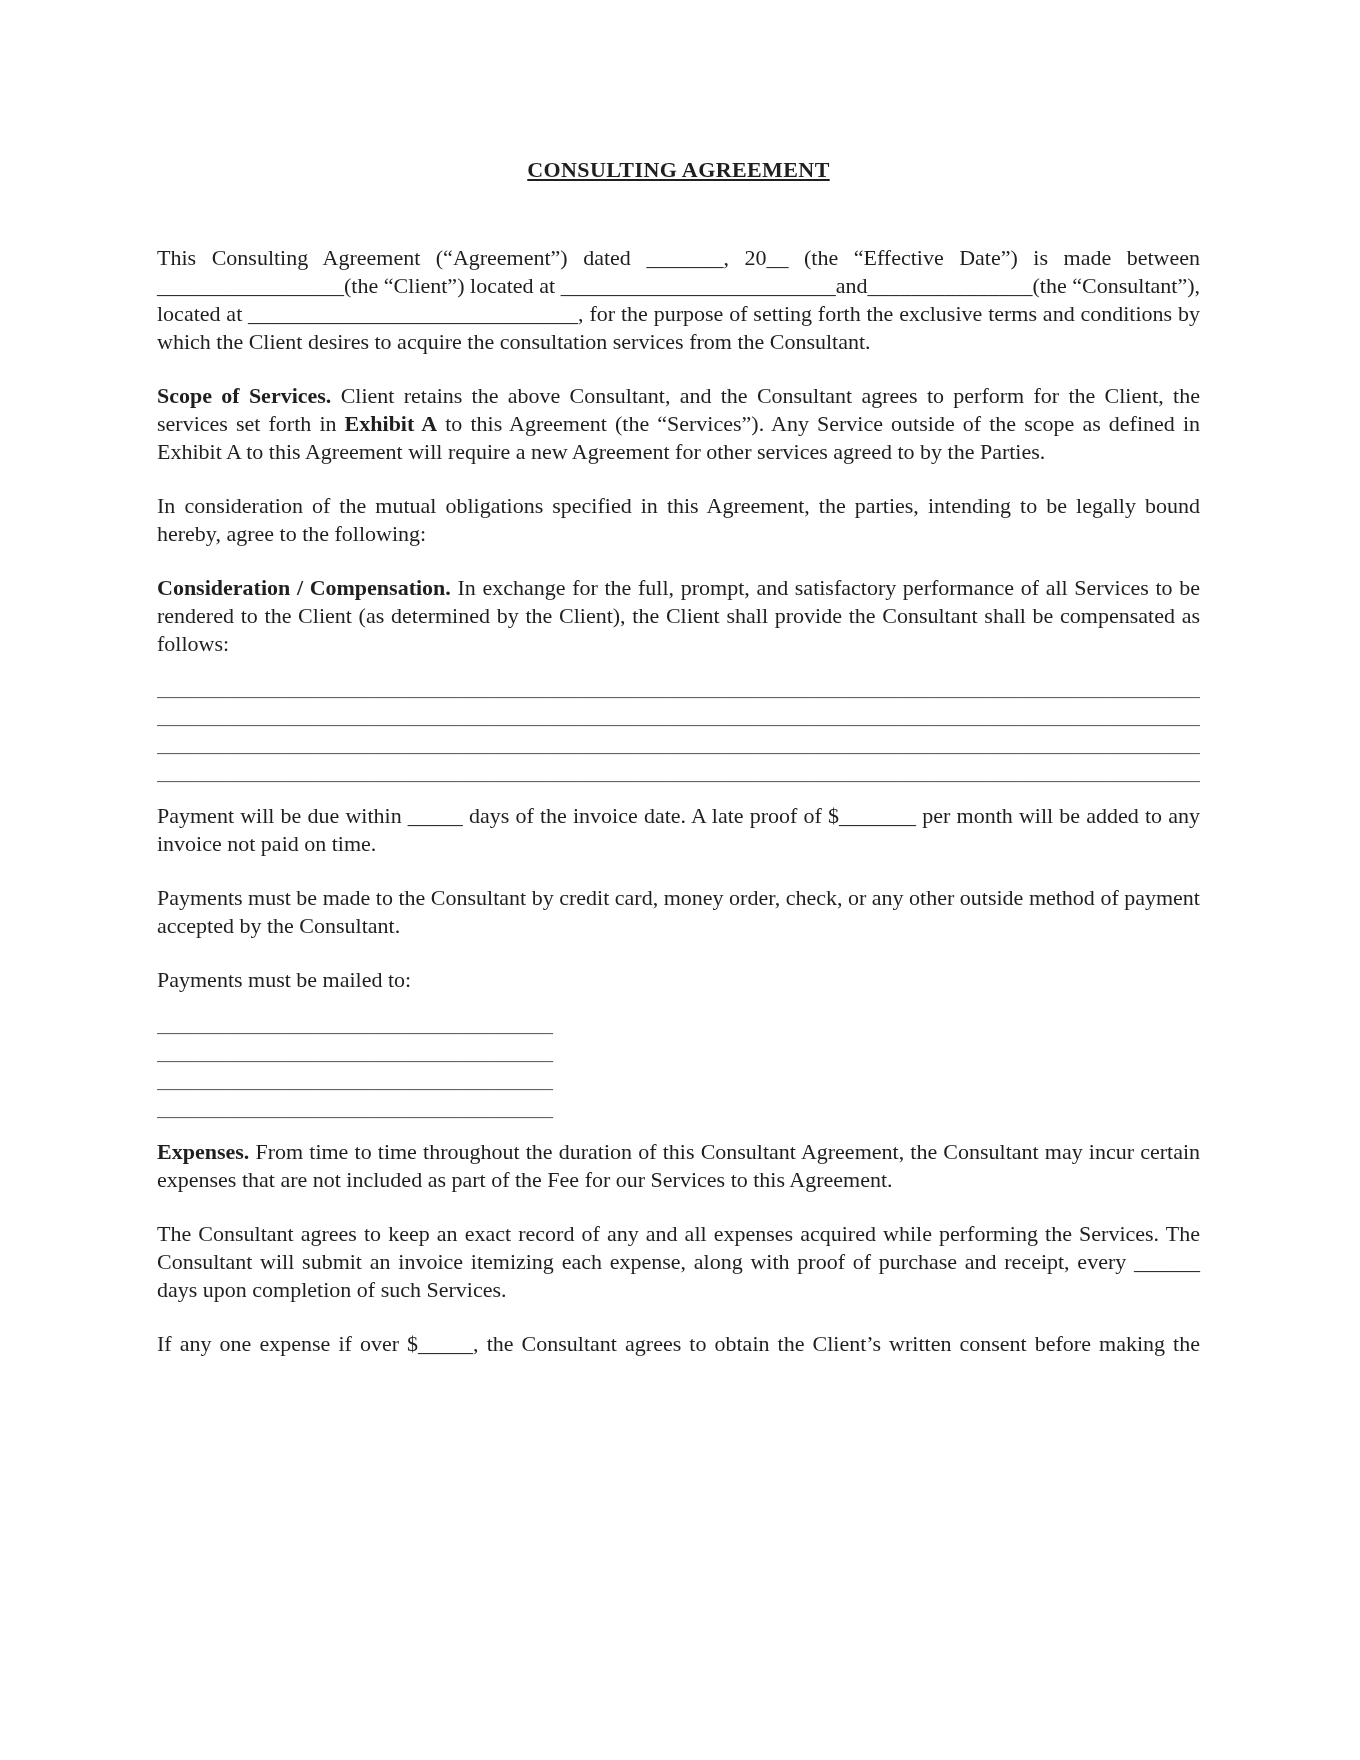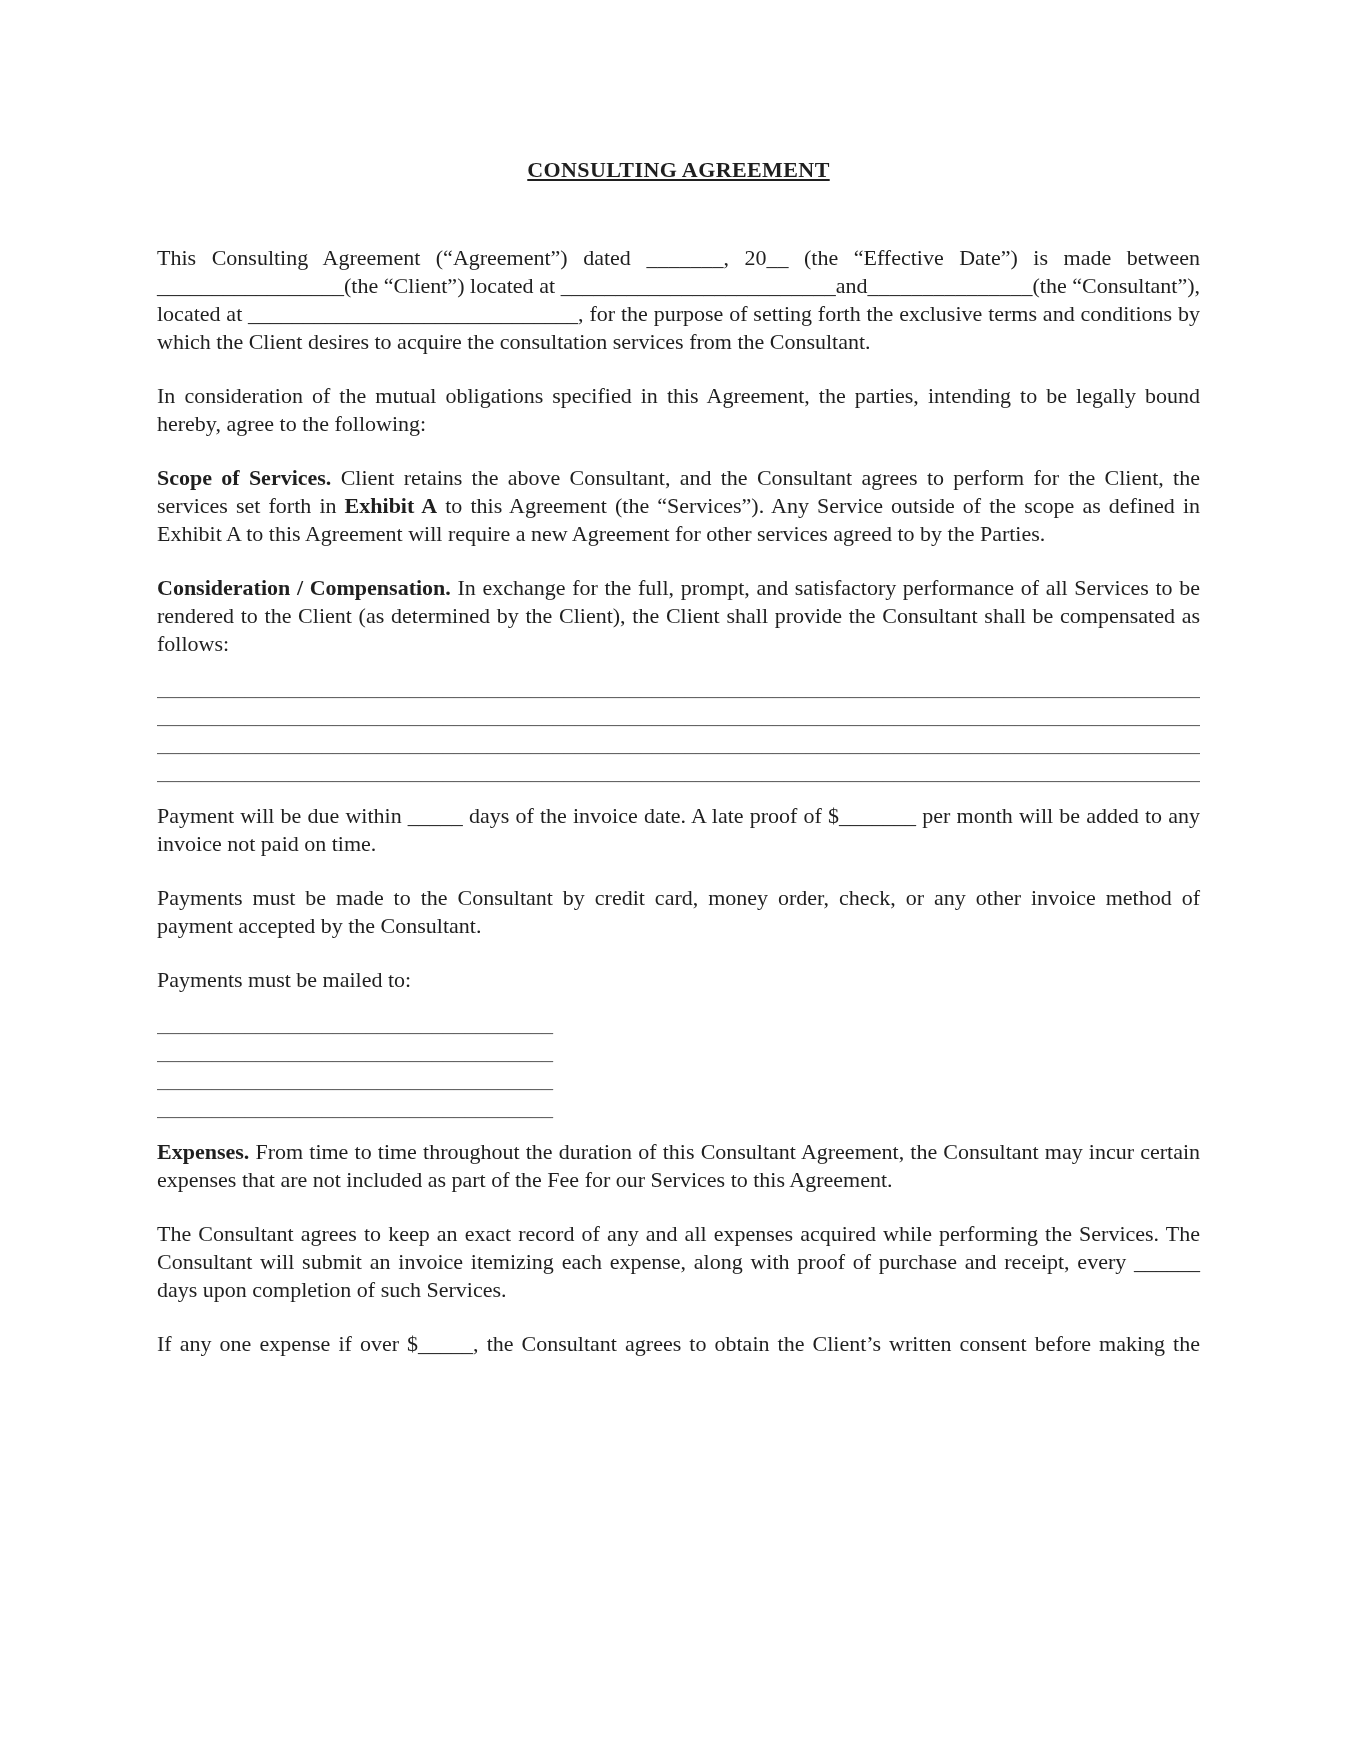--- a/index.html
+++ b/index.html
@@ -50,29 +50,29 @@
     margin-bottom: 16px;
   }
 </style>
 </head>
 <body>
 
 <div class="page">
   <div class="doc-title">CONSULTING AGREEMENT</div>
   <div>
       <p class="para"><span>This Consulting Agreement (“Agreement”) dated _______, 20__ (the “Effective Date”) is made between _________________(the “Client”) located at _________________________and_______________(the “Consultant”), located at ______________________________, for the purpose of setting forth the exclusive terms and conditions by which the Client desires to acquire the consultation services from the Consultant.</span></p>
+      <p class="para"><b>Scope of Services. </b><span>Client retains the above Consultant, and the Consultant agrees to perform for the Client, the services set forth in </span><b>Exhibit A</b><span> to this Agreement (the “Services”). Any Service outside of the scope as defined in Exhibit A to this Agreement will require a new Agreement for other services agreed to by the Parties.</span></p>
       <p class="para"><span>In consideration of the mutual obligations specified in this Agreement, the parties, intending to be legally bound hereby, agree to the following:</span></p>
-      <p class="para"><b>Scope of Services. </b><span>Client retains the above Consultant, and the Consultant agrees to perform for the Client, the services set forth in </span><b>Exhibit A</b><span> to this Agreement (the “Services”). Any Service outside of the scope as defined in Exhibit A to this Agreement will require a new Agreement for other services agreed to by the Parties.</span></p>
       <p class="para tight"><b>Consideration / Compensation. </b><span>In exchange for the full, prompt, and satisfactory performance of all Services to be rendered to the Client (as determined by the Client), the Client shall provide the Consultant shall be compensated as follows:</span></p>
       <div class="rule">______________________________________________________________________________________________________________</div>
       <div class="rule">______________________________________________________________________________________________________________</div>
       <div class="rule">______________________________________________________________________________________________________________</div>
       <div class="rule group-end">______________________________________________________________________________________________________________</div>
       <p class="para"><span>Payment will be due within _____ days of the invoice date. A late proof of $_______ per month will be added to any invoice not paid on time.</span></p>
-      <p class="para"><span>Payments must be made to the Consultant by credit card, money order, check, or any other invoice method of payment accepted by the Consultant.</span></p>
+      <p class="para"><span>Payments must be made to the Consultant by credit card, money order, check, or any other outside method of payment accepted by the Consultant.</span></p>
       <p class="para tight"><span>Payments must be mailed to:</span></p>
       <div class="rule">____________________________________</div>
       <div class="rule">____________________________________</div>
       <div class="rule">____________________________________</div>
       <div class="rule group-end">____________________________________</div>
       <p class="para"><b>Expenses. </b><span>From time to time throughout the duration of this Consultant Agreement, the Consultant may incur certain expenses that are not included as part of the Fee for our Services to this Agreement.</span></p>
       <p class="para"><span>The Consultant agrees to keep an exact record of any and all expenses acquired while performing the Services. The Consultant will submit an invoice itemizing each expense, along with proof of purchase and receipt, every ______ days upon completion of such Services.</span></p>
       <p class="para"><span>If any one expense if over $_____, the Consultant agrees to obtain the Client’s written consent before making the purchase.</span></p>
     </div>
 </div>

